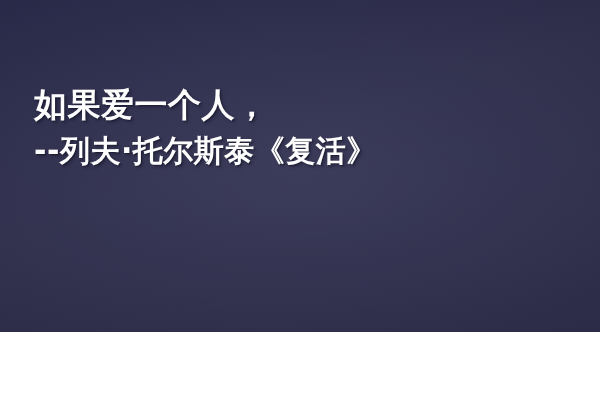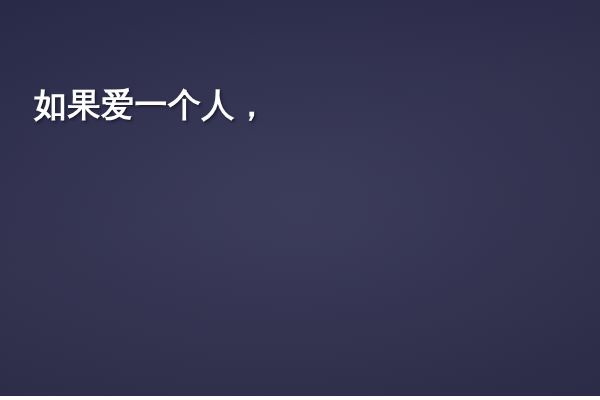--- a/index.html
+++ b/index.html
@@ -9,21 +9,21 @@
   body {
     width: 600px;
     height: 400px;
     overflow: hidden;
     font-family: "DejaVu Sans", "Liberation Sans", sans-serif;
   }
 
   .quote-card {
     position: relative;
     width: 600px;
-    height: 396px;
+    height: 332px;
     box-sizing: border-box;
     background: #2e2e4e;
     background-image:
       radial-gradient(ellipse 120% 90% at 50% 55%, rgba(62,62,94,0.55) 0%, rgba(40,40,70,0.0) 70%),
       linear-gradient(160deg, #2a2a4c 0%, #30304f 45%, #2c2c4a 100%);
     overflow: hidden;
   }
 
   
   .vignette {
@@ -69,15 +69,16 @@
 </style>
 </head>
 <body>
 
 <div class="quote-card">
 
   <div class="vignette"></div>
 
   <div class="quote-block">
     <span class="quote-line">如果爱一个人，</span>
+    <span class="attribution">--列夫·托尔斯泰《复活》</span>
   </div>
 
 </div>
 
 </body></html>

